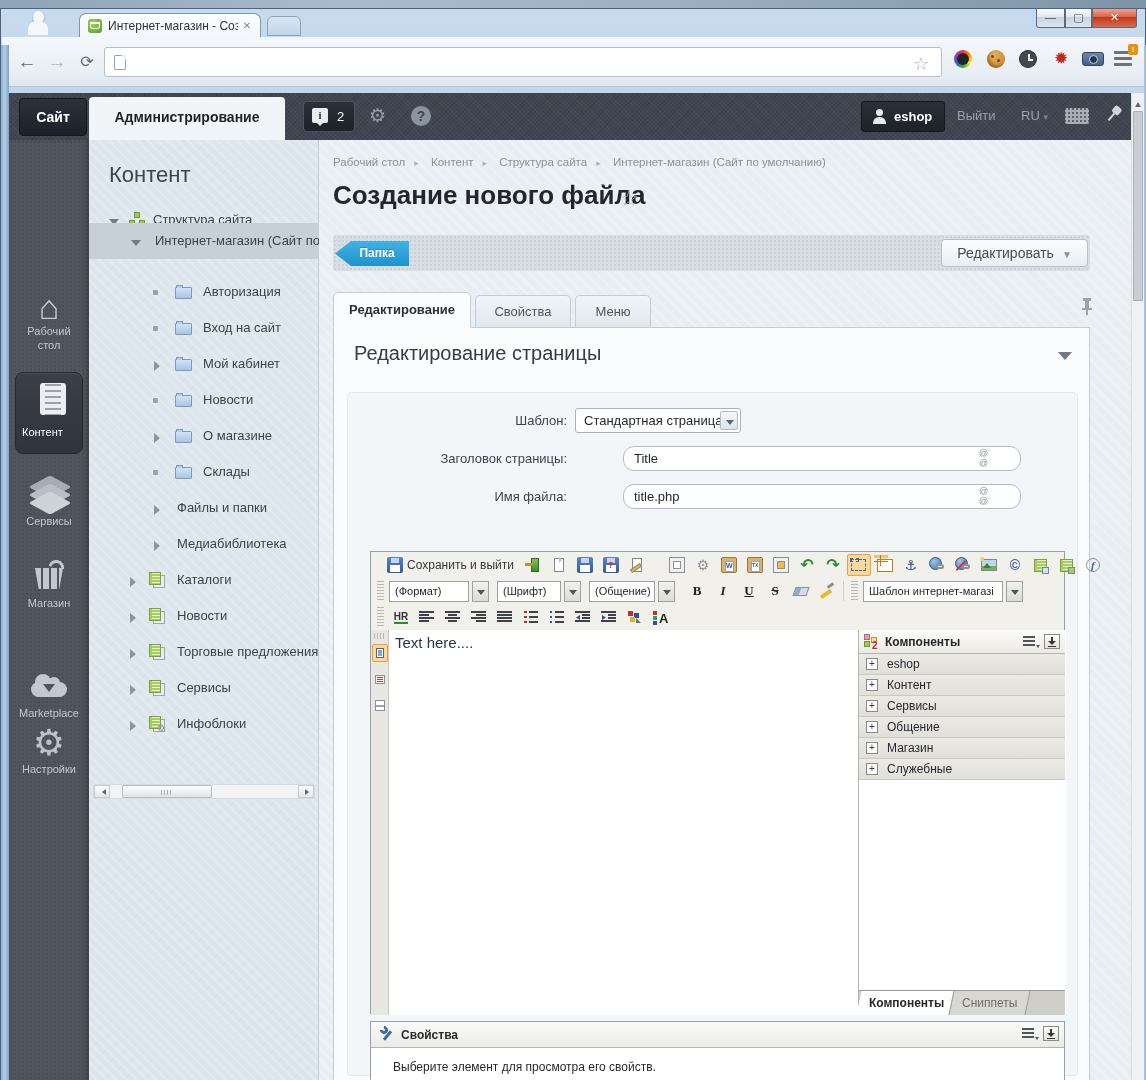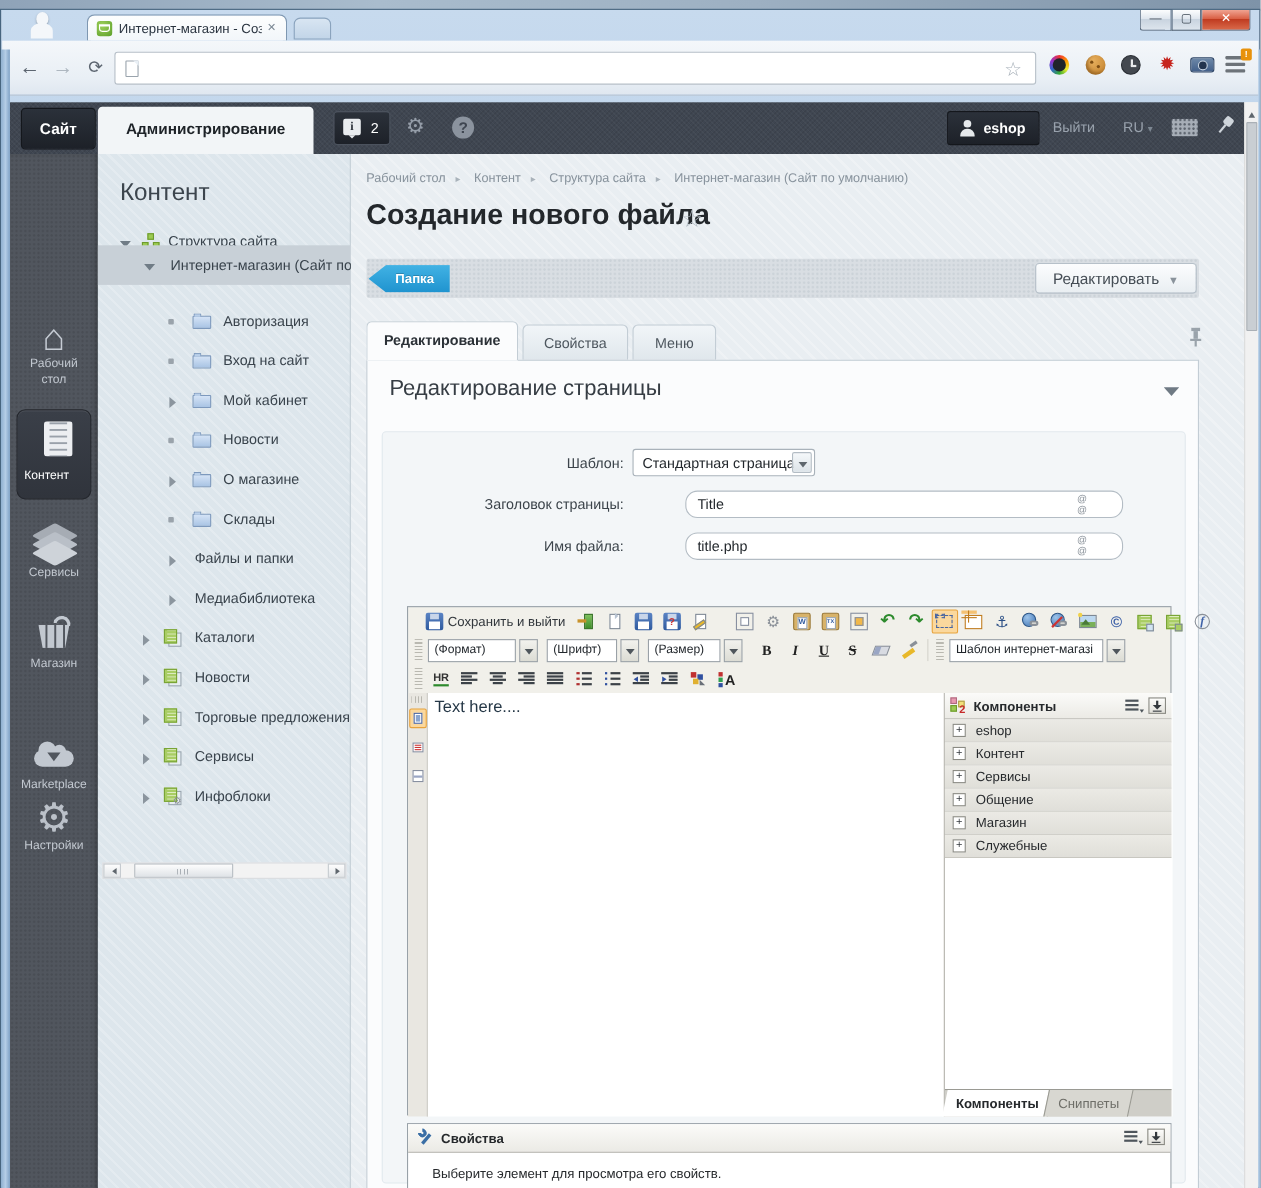--- a/index.html
+++ b/index.html
@@ -749,21 +749,21 @@
             <div class="fmt-dd">
                 <i></i>
               </div>
             <div class="fmt-select" style="width:64px;margin-left:6px">
                 <span>(Шрифт)</span>
               </div>
             <div class="fmt-dd">
                 <i></i>
               </div>
             <div class="fmt-select" style="width:66px;margin-left:6px">
-                <span>(Размер)</span>
+                <span>(Общение)</span>
               </div>
             <div class="fmt-dd">
                 <i></i>
               </div>
             <div class="ebtn" style="margin-left:8px">
                 <span class="txt-b">B</span>
               </div>
             <div class="ebtn">
                 <span class="txt-i">I</span>
               </div>

